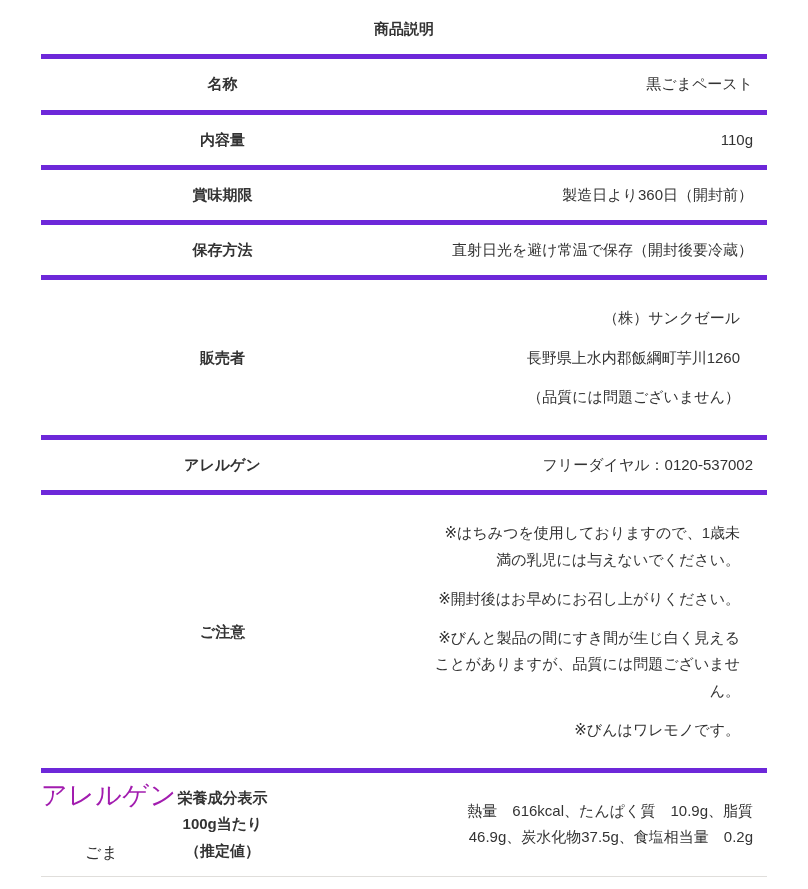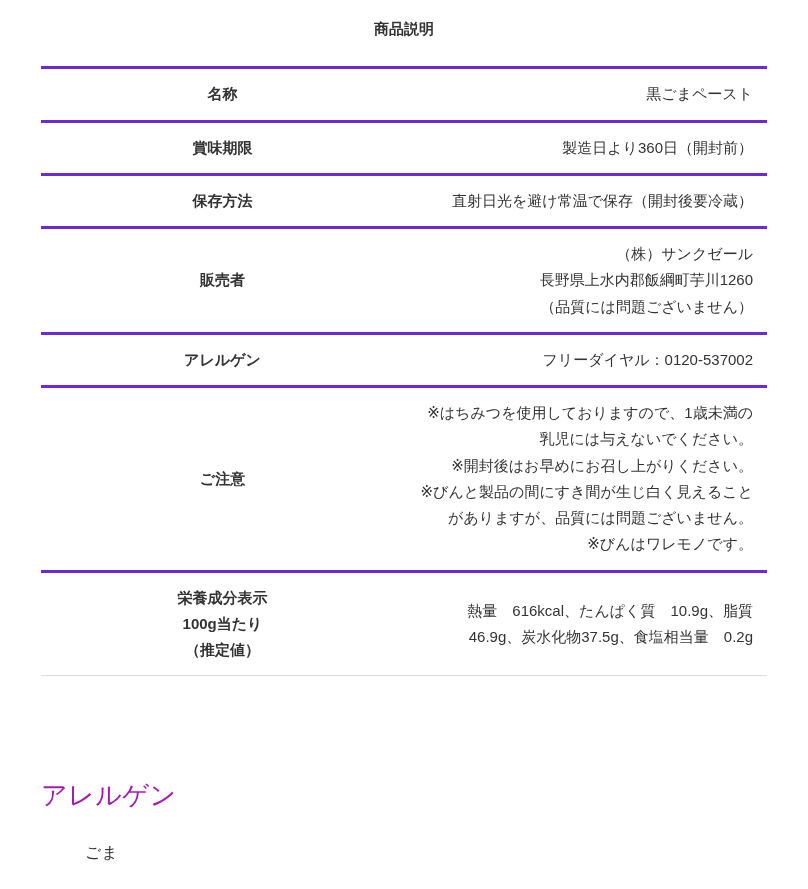--- a/index.html
+++ b/index.html
@@ -23,48 +23,48 @@
   .product-table {
     position: absolute;
     left: 41px;
     top: 8px;
     width: 726px;
     border-collapse: collapse;
     table-layout: fixed;
   }
   .product-table td,
   .product-table th {
-    border-top: 3px solid #6d28d9;
+    border-top: 5px solid #6d28d9;
     border-bottom: 1px solid #e0dedb;
     padding: 12px 14px;
     font-size: 15px;
     line-height: 1.75;
     vertical-align: middle;
     color: #333333;
     font-weight: normal;
   }
   .product-table .caption-row th {
     border-top: none;
     text-align: center;
     font-weight: bold;
     font-size: 15px;
-    padding: 8px 10px 24px 10px;
+    padding: 8px 10px 12px 10px;
     color: #333333;
   }
   .product-table .th-label {
     width: 150px;
     text-align: center;
     font-weight: bold;
     vertical-align: middle;
   }
   .product-table .td-value {
     text-align: right;
   }
   .multiline div {
-    margin: 0;
+    margin: 13px;
   }
   .nutrition-label div {
     text-align: center;
   }
   .allergen-heading {
     position: absolute;
     left: 41px;
     top: 778px;
     font-size: 26px;
     font-weight: normal;
@@ -90,20 +90,24 @@
         <tr class="caption-row">
       <th colspan="2">商品説明</th>
     </tr>
 
     <tr>
       <th class="th-label">名称</th>
       <td class="td-value">黒ごまペースト</td>
     </tr>
 
 
+    <tr>
+      <th class="th-label">内容量</th>
+      <td class="td-value">110g</td>
+    </tr>
 
     <tr>
       <th class="th-label">賞味期限</th>
       <td class="td-value">製造日より360日（開封前）</td>
     </tr>
 
     <tr>
       <th class="th-label">保存方法</th>
       <td class="td-value">直射日光を避け常温で保存（開封後要冷蔵）</td>
     </tr>

